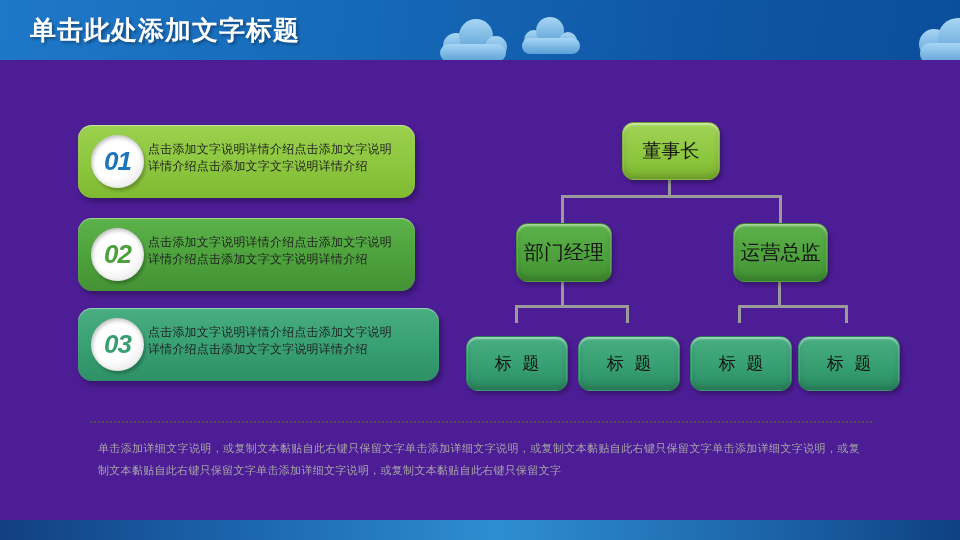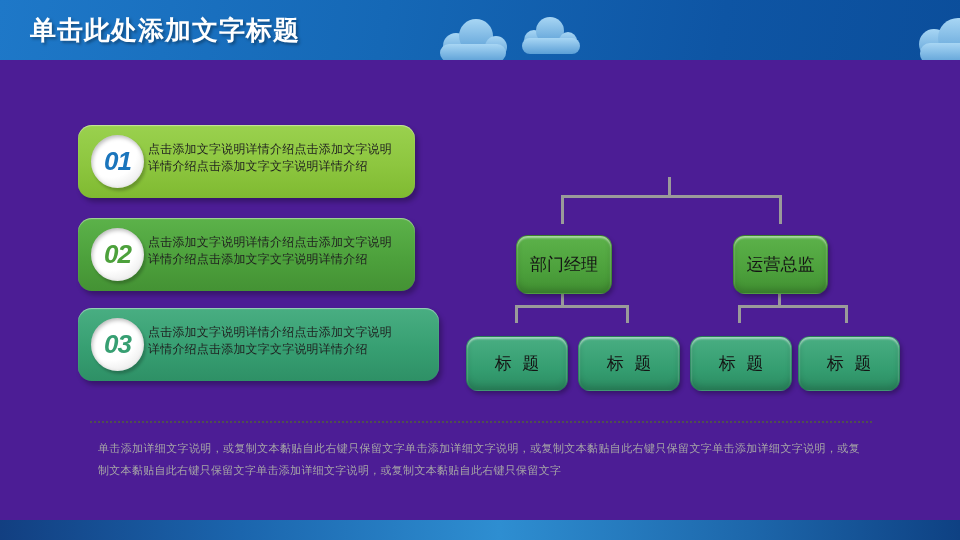--- a/index.html
+++ b/index.html
@@ -46,22 +46,22 @@
     font-size:12px;line-height:17px;color:#1f1f1f;letter-spacing:0.2px;
   }
   
   .node{
     position:absolute;border-radius:12px;display:flex;align-items:center;justify-content:center;
     color:#141414;border:1px solid rgba(0,0,0,0.12);
     box-shadow:2px 3px 4px rgba(0,0,0,0.28), inset 0 2px 2px rgba(255,255,255,0.5), inset 0 -4px 6px rgba(0,0,0,0.15);
   }
   .node-root{left:622px;top:122px;width:96px;height:56px;font-size:19px;
     background:linear-gradient(180deg,#a2d457 0%,#8dc63f 60%,#7db52f 100%);}
-  .node-mgr{width:94px;height:57px;top:223px;font-size:17px;
-    background:linear-gradient(180deg,#5cb24a 0%,#4da13c 60%,#419032 100%);margin-top:12px;}
+  .node-mgr{width:94px;height:57px;top:223px;font-size:20px;
+    background:linear-gradient(180deg,#5cb24a 0%,#4da13c 60%,#419032 100%);}
   .mgr-1{left:516px}.mgr-2{left:733px;width:93px}
   .node-leaf{width:100px;height:53px;top:336px;font-size:17px;word-spacing:6px;
     background:linear-gradient(180deg,#49ae82 0%,#359e71 60%,#2b8b61 100%);}
   .leaf-1{left:466px}.leaf-2{left:578px}.leaf-3{left:690px}.leaf-4{left:798px}
   .con{position:absolute;background:#9a9a9a;}
   .c1{left:668px;top:177px;width:3px;height:21px}
   .c2{left:561px;top:195px;width:221px;height:3px}
   .c3{left:561px;top:195px;width:3px;height:29px}
   .c4{left:779px;top:195px;width:3px;height:29px}
   .c5{left:561px;top:279px;width:3px;height:28px}
@@ -148,20 +148,21 @@
   <div class="con c4"></div>
   <div class="con c5"></div>
   <div class="con c6"></div>
   <div class="con c7"></div>
   <div class="con c8"></div>
   <div class="con c9"></div>
   <div class="con c10"></div>
   <div class="con c11"></div>
   <div class="con c12"></div>
 
+  <div class="node node-root">董事长</div>
   <div class="node node-mgr mgr-1">部门经理</div>
   <div class="node node-mgr mgr-2">运营总监</div>
   <div class="node node-leaf leaf-1">标 题</div>
   <div class="node node-leaf leaf-2">标 题</div>
   <div class="node node-leaf leaf-3">标 题</div>
   <div class="node node-leaf leaf-4">标 题</div>
 
   <div class="dotted-divider"></div>
   <div class="detail-note">单击添加详细文字说明，或复制文本黏贴自此右键只保留文字单击添加详细文字说明，或复制文本黏贴自此右键只保留文字单击添加详细文字说明，或复制文本黏贴自此右键只保留文字单击添加详细文字说明，或复制文本黏贴自此右键只保留文字</div>
 

